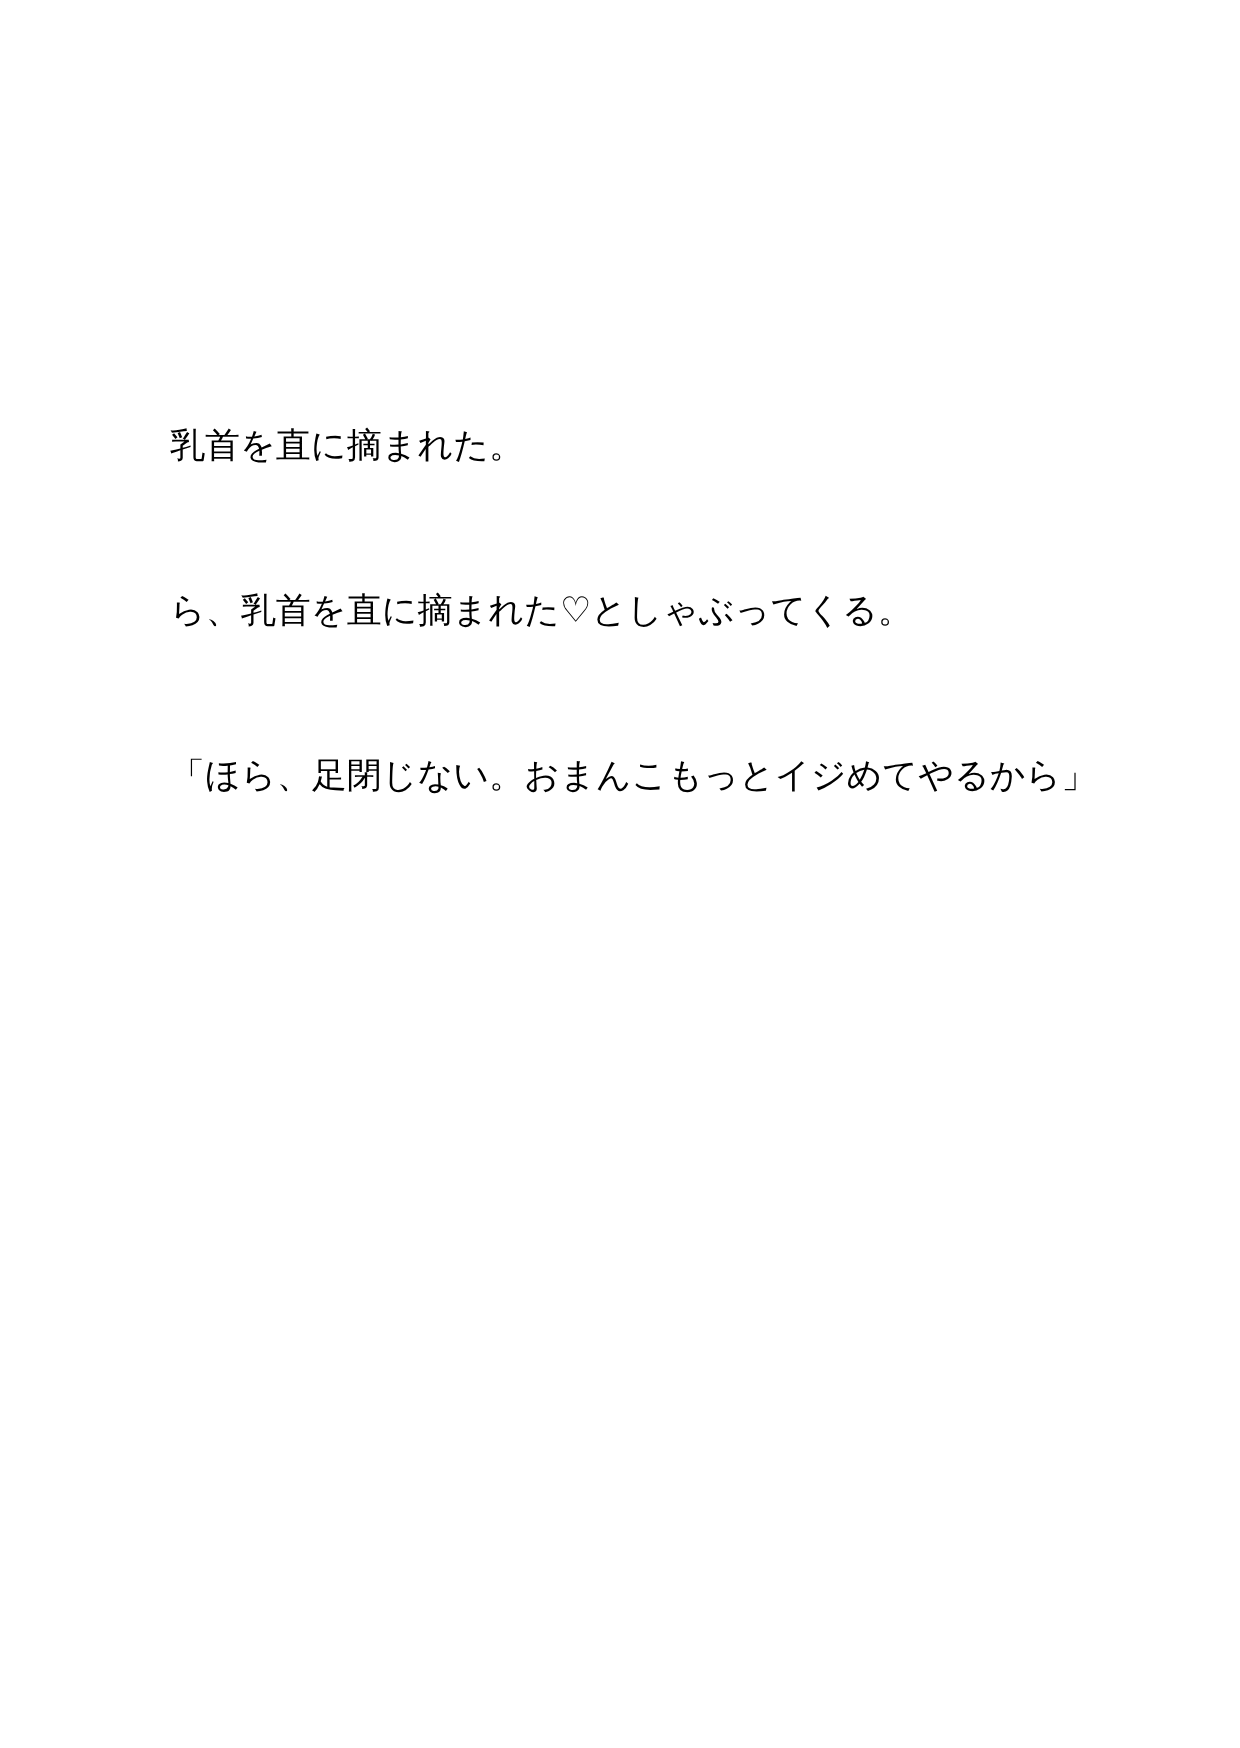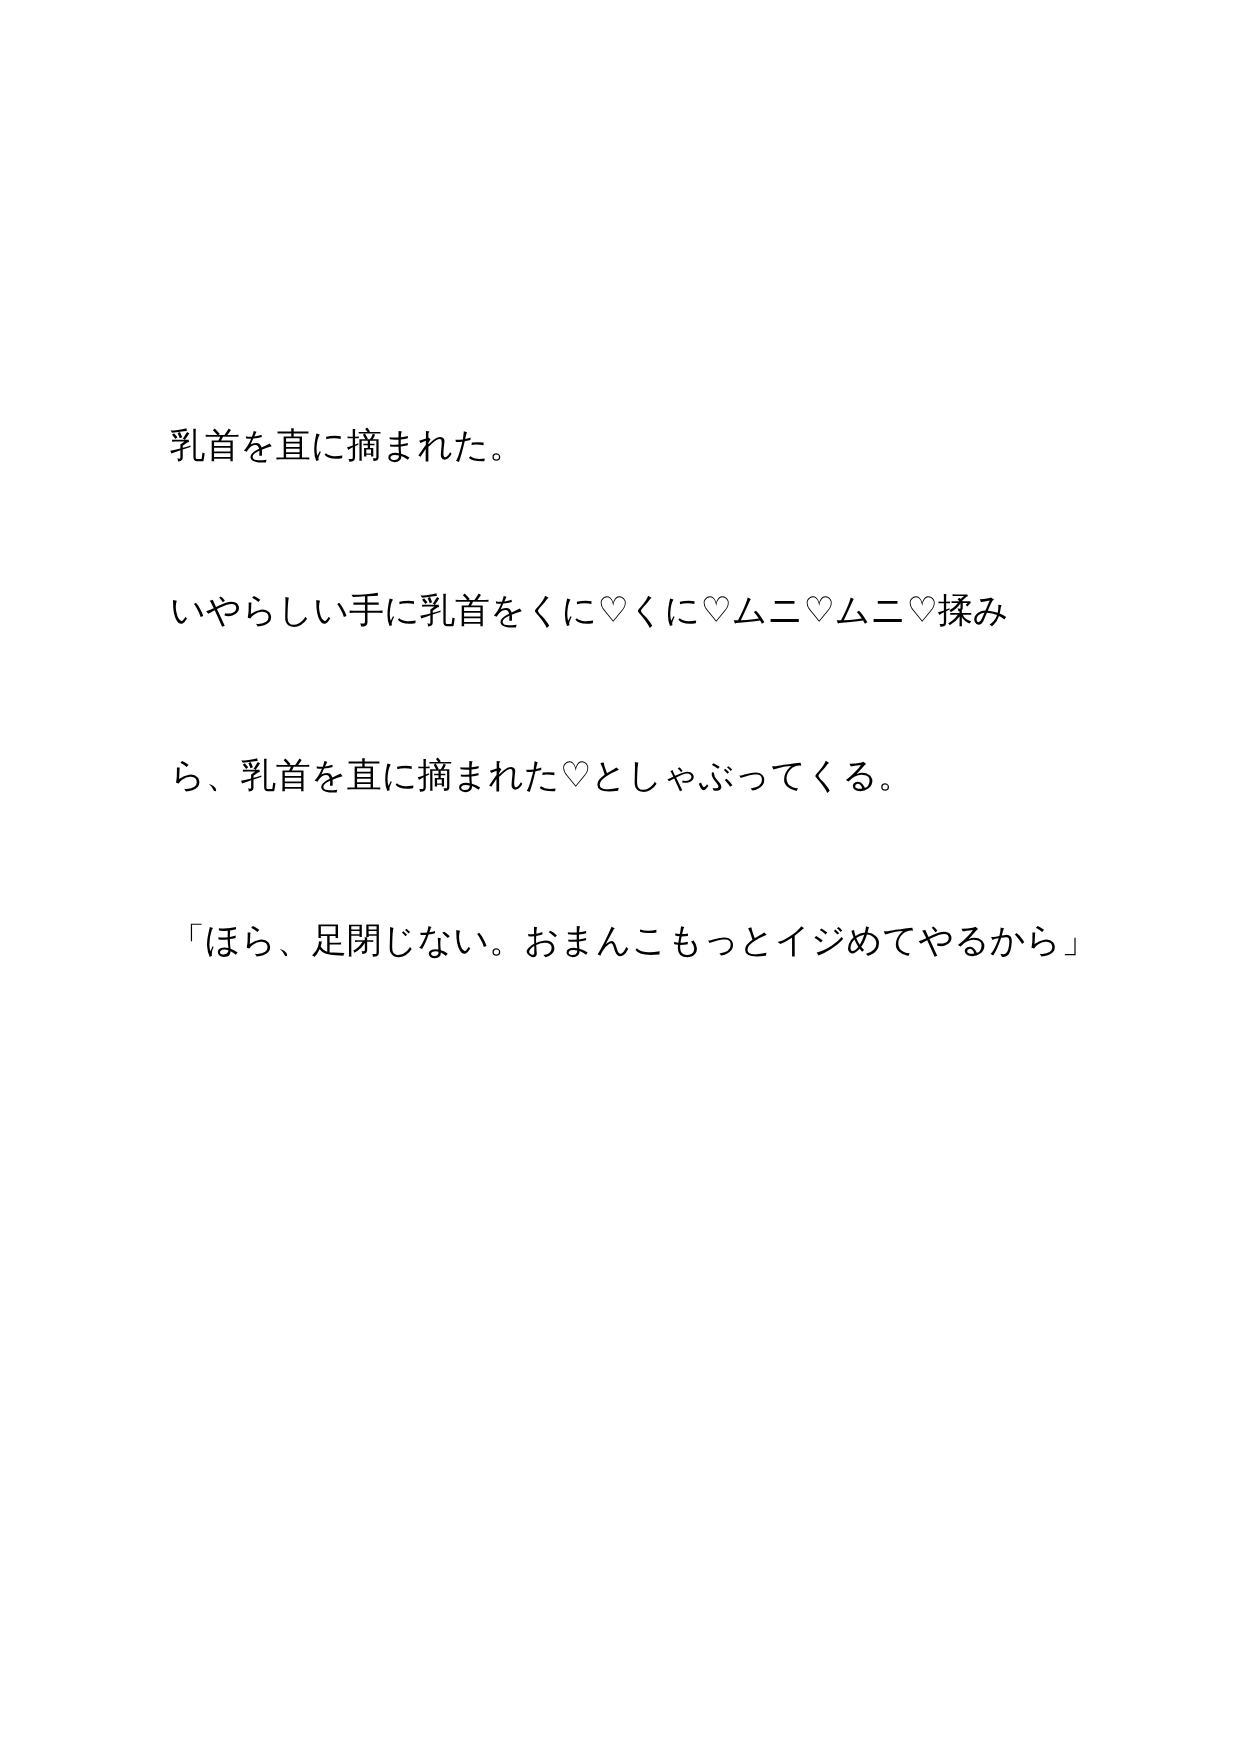--- a/index.html
+++ b/index.html
@@ -34,21 +34,20 @@
   }
 </style>
 </head>
 <body>
 
 <div class="page">
   <div class="text-column">
 
     <div class="para">
       <div class="line">乳首を直に摘まれた。</div>
-      <div class="line">いやらしい手に乳首をくに♡くに♡ムニ♡ムニ♡揉み</div>
       <div class="line">ら、乳首を直に摘まれた♡としゃぶってくる。</div>
       <div class="line">「ほら、足閉じない。おまんこもっとイジめてやるから」</div>
       
       
       
       
       
     </div>
 
     

